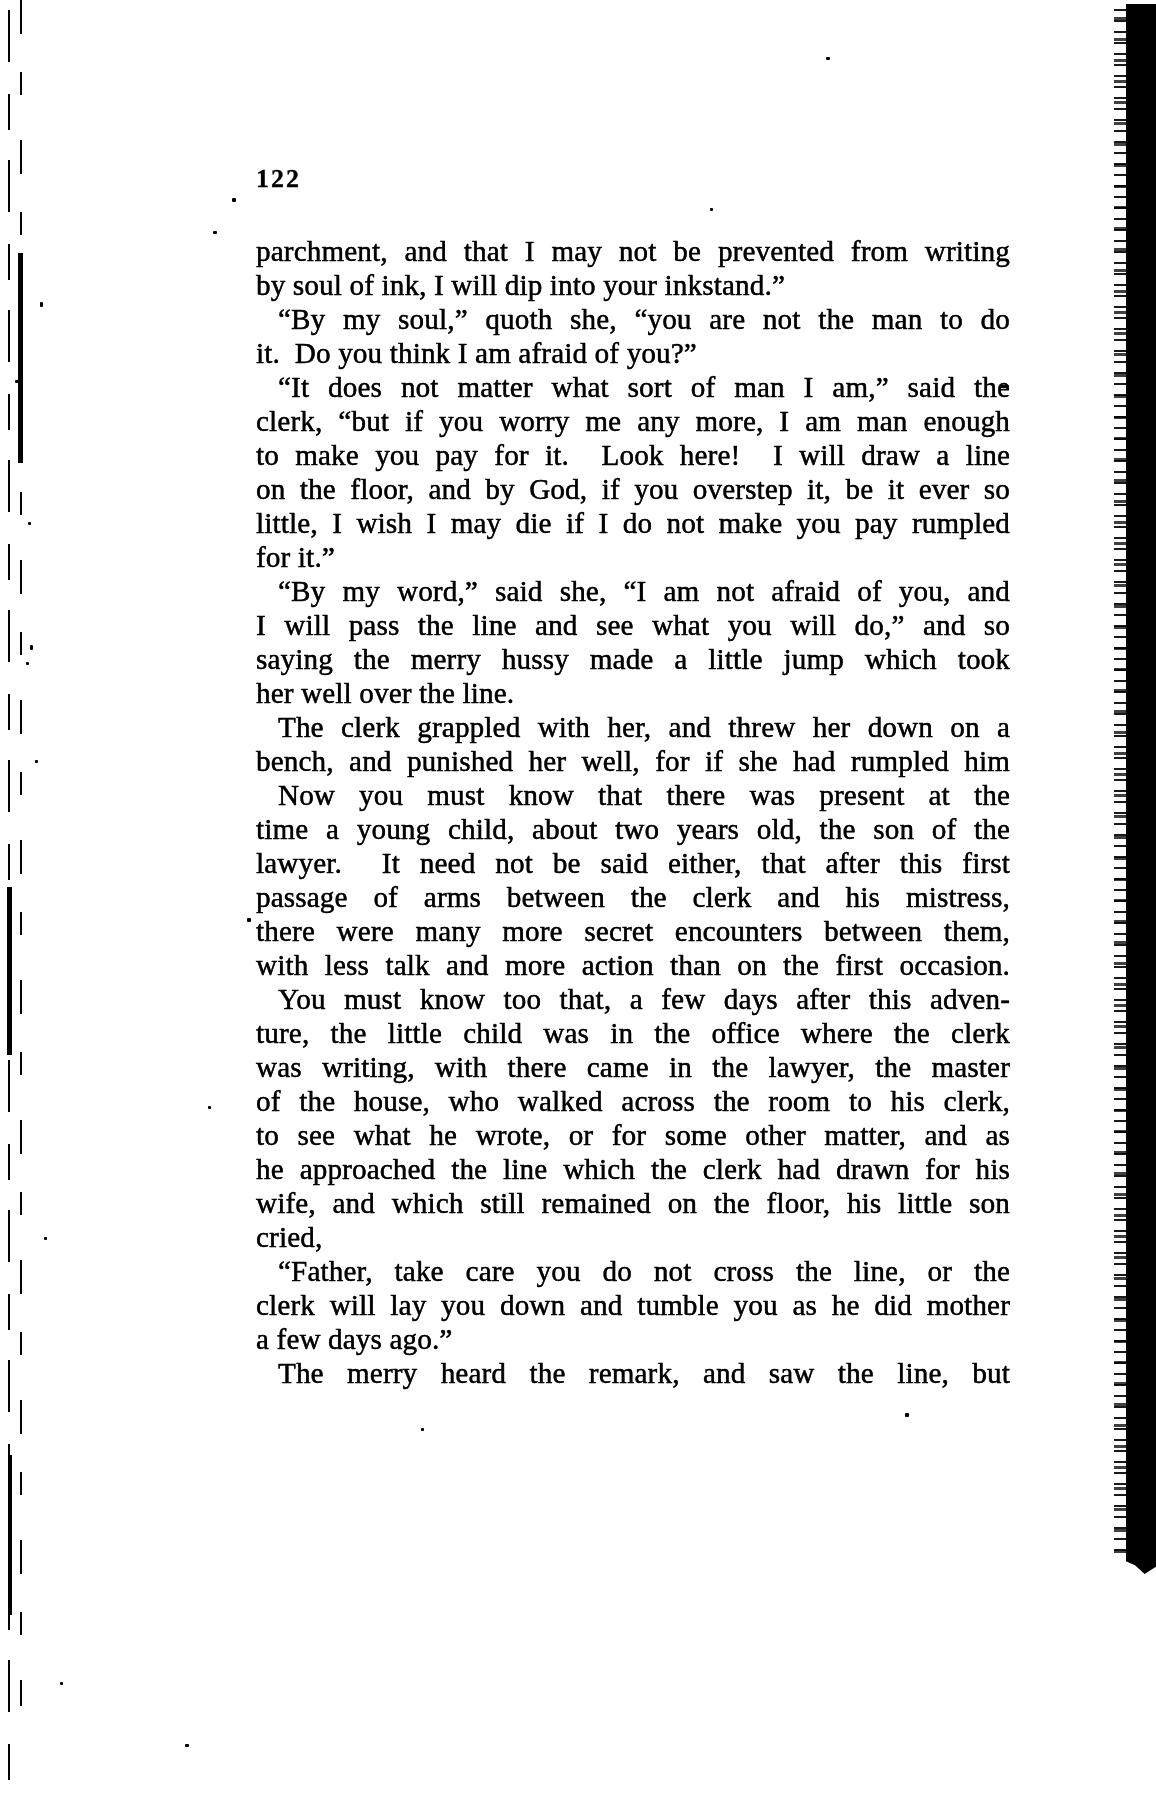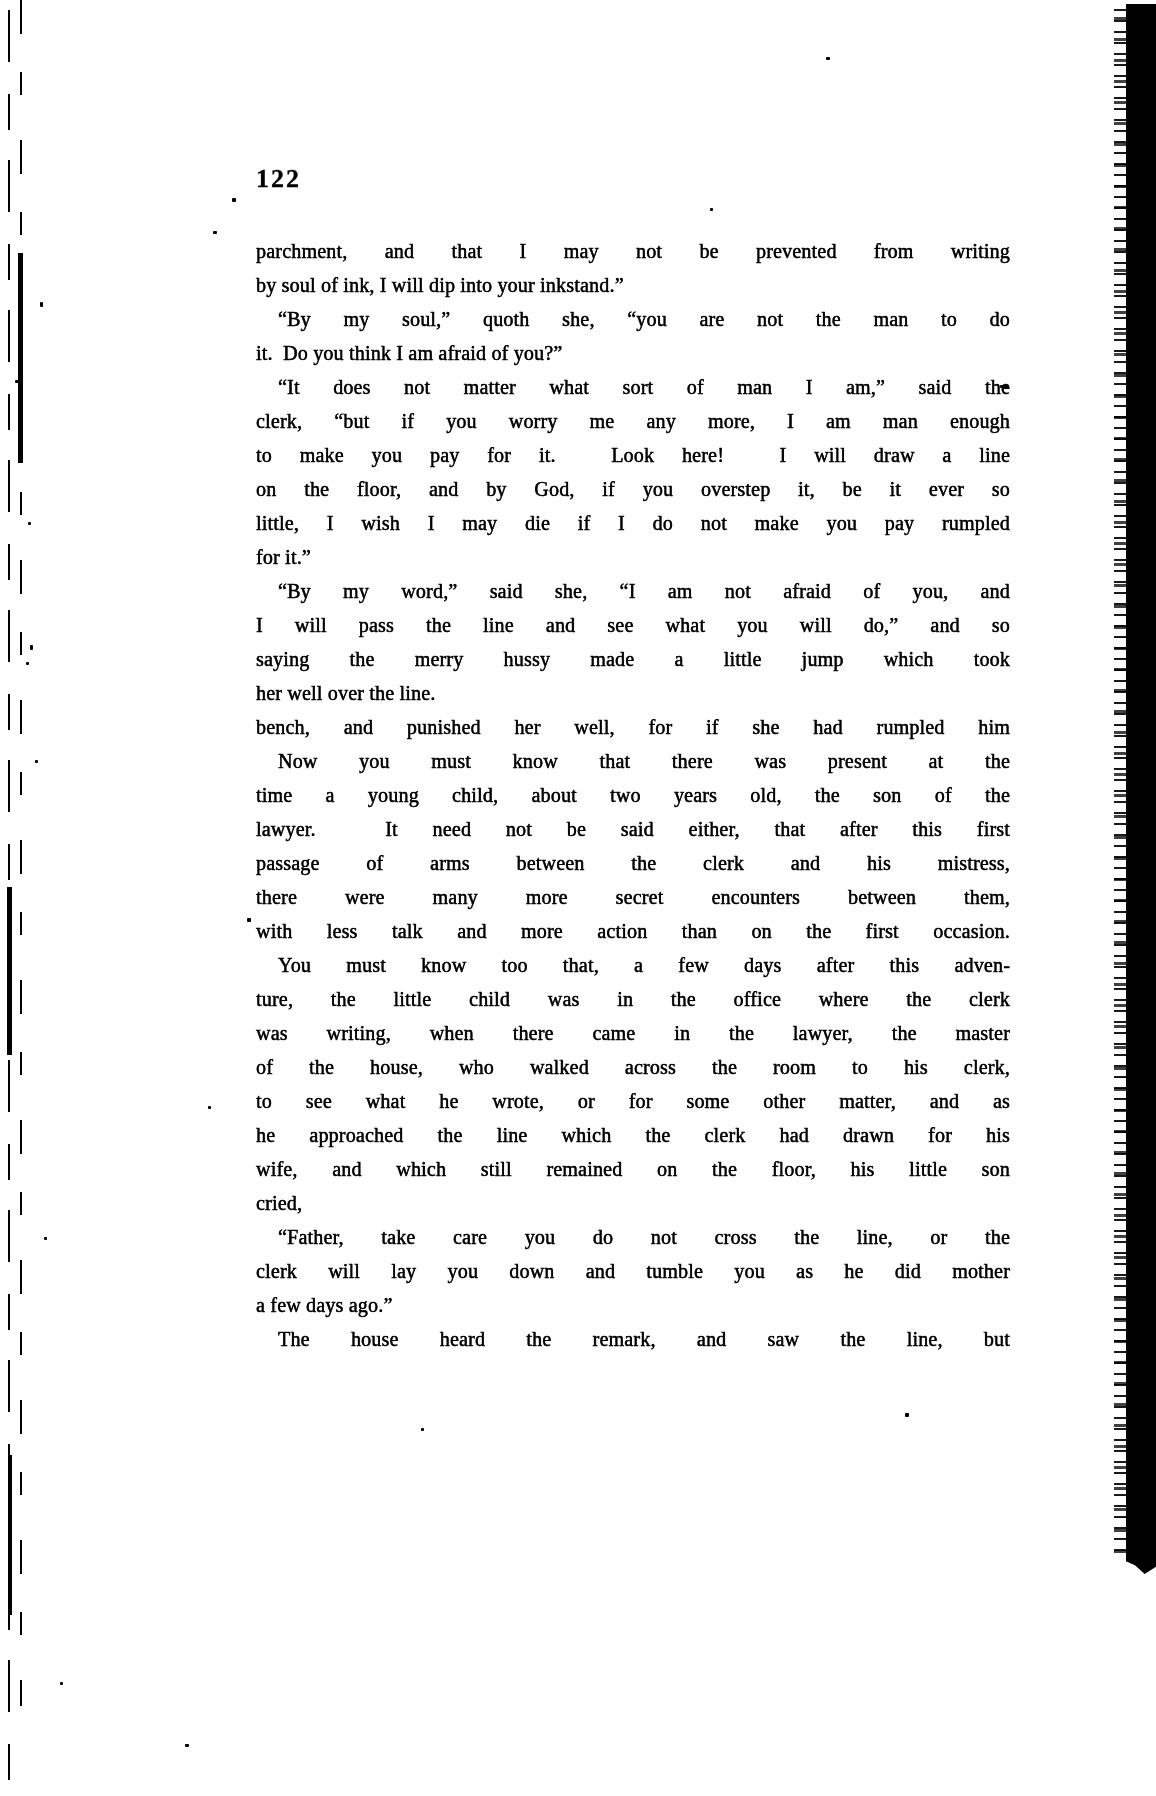--- a/index.html
+++ b/index.html
@@ -26,21 +26,21 @@
   }
   #text-block {
     position: absolute;
     left: 256px;
     top: 234px;
     width: 754px;
   }
   .line {
     height: 34px;
     line-height: 34px;
-    font-size: 20px;
+    font-size: 29px;
     letter-spacing: 0.2px;
     white-space: nowrap;
     overflow: visible;
     -webkit-text-stroke: 0.35px #000;
     text-shadow: 0.3px 0 0 rgba(0,0,0,0.7);
   }
   .line.j {
     white-space: normal;
     text-align: justify;
     text-align-last: justify;
@@ -90,39 +90,40 @@
       <div class="line j ind">“It does not matter what sort of man I am,” said the</div>
       <div class="line j">clerk, “but if you worry me any more, I am man enough</div>
       <div class="line j">to make you pay for it.&nbsp; Look here!&nbsp; I will draw a line</div>
       <div class="line j">on the floor, and by God, if you overstep it, be it ever so</div>
       <div class="line j">little, I wish I may die if I do not make you pay rumpled</div>
       <div class="line">for it.”</div>
       <div class="line j ind">“By my word,” said she, “I am not afraid of you, and</div>
       <div class="line j">I will pass the line and see what you will do,” and so</div>
       <div class="line j">saying the merry hussy made a little jump which took</div>
       <div class="line">her well over the line.</div>
+      <div class="line j ind">The clerk grappled with her, and threw her down on a</div>
       <div class="line j">bench, and punished her well, for if she had rumpled him</div>
       <div class="line j ind">Now you must know that there was present at the</div>
       <div class="line j">time a young child, about two years old, the son of the</div>
       <div class="line j">lawyer.&nbsp; It need not be said either, that after this first</div>
       <div class="line j">passage of arms between the clerk and his mistress,</div>
       <div class="line j">there were many more secret encounters between them,</div>
       <div class="line j">with less talk and more action than on the first occasion.</div>
       <div class="line j ind">You must know too that, a few days after this adven-</div>
       <div class="line j">ture, the little child was in the office where the clerk</div>
-      <div class="line j">was writing, when there came in the lawyer, the master</div>
+      <div class="line j">was writing, with there came in the lawyer, the master</div>
       <div class="line j">of the house, who walked across the room to his clerk,</div>
       <div class="line j">to see what he wrote, or for some other matter, and as</div>
       <div class="line j">he approached the line which the clerk had drawn for his</div>
       <div class="line j">wife, and which still remained on the floor, his little son</div>
       <div class="line">cried,</div>
       <div class="line j ind">“Father, take care you do not cross the line, or the</div>
       <div class="line j">clerk will lay you down and tumble you as he did mother</div>
       <div class="line">a few days ago.”</div>
-      <div class="line j ind">The house heard the remark, and saw the line, but</div>
+      <div class="line j ind">The merry heard the remark, and saw the line, but</div>
     </div>
 
   <div class="artifact edge-line-a"></div>
   <div class="artifact edge-line-b"></div>
   <div class="artifact edge-thick-b"></div>
   <div class="artifact edge-thick-a1"></div>
   <div class="artifact edge-thick-a2"></div>
 
   <div class="artifact right-bar"></div>
   <div class="artifact right-bar-edge"></div>

